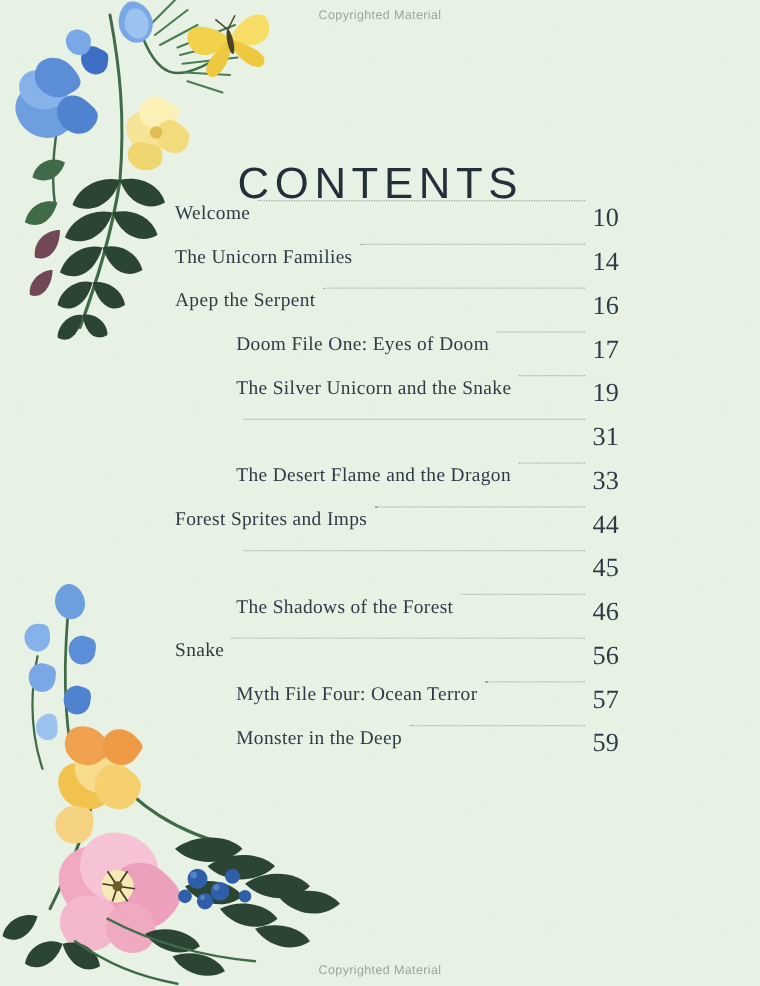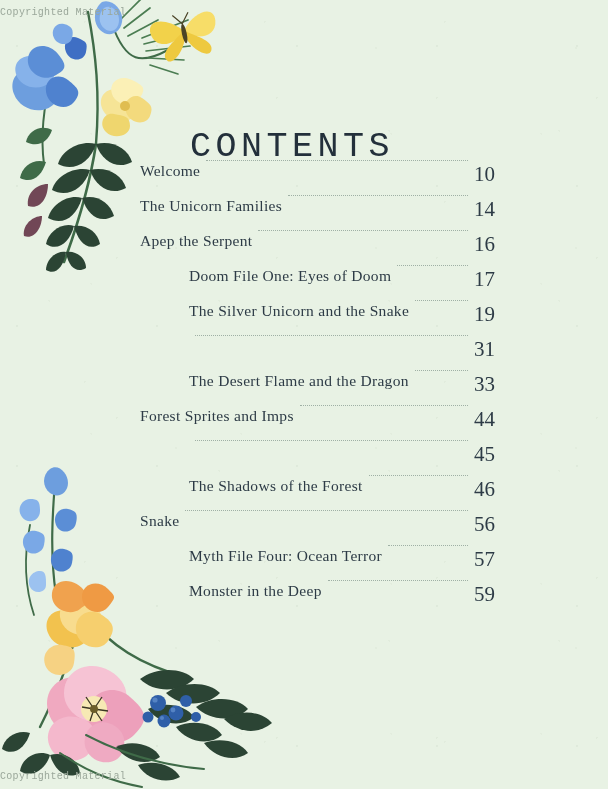--- a/index.html
+++ b/index.html
@@ -32,38 +32,39 @@
       radial-gradient(circle at 73% 61%, rgba(150,170,140,0.09) 0 1px, transparent 1px),
       radial-gradient(circle at 88% 24%, rgba(150,170,140,0.07) 0 1px, transparent 1px),
       radial-gradient(circle at 29% 77%, rgba(150,170,140,0.08) 0 1px, transparent 1px),
       radial-gradient(circle at 61% 89%, rgba(150,170,140,0.07) 0 1px, transparent 1px);
     background-size: 140px 140px, 180px 180px, 160px 160px, 200px 200px, 170px 170px, 150px 150px;
   }
   .watermark {
     position: absolute;
     left: 0;
     width: 100%;
-    font-family: Liberation Mono, monospace;
+    text-align: center;
+    font-family: Liberation Sans, sans-serif;
     font-size: 10px;
     letter-spacing: 0.3px;
     color: #9aa79a;
     z-index: 6;
   }
   .watermark.top { top: 7px; }
   .watermark.bottom { bottom: 7px; }
 
   .title {
     position: absolute;
     top: 104px;
     left: 190px;
     width: 340px;
     font-size: 35px;
     letter-spacing: 4.5px;
     color: #23303b;
-    font-family: Liberation Mono, monospace;
+    font-family: Liberation Sans, sans-serif;
     font-weight: normal;
     z-index: 4;
   }
 
   .toc {
     position: absolute;
     top: 162px;
     left: 140px;
     width: 360px;
     z-index: 4;

